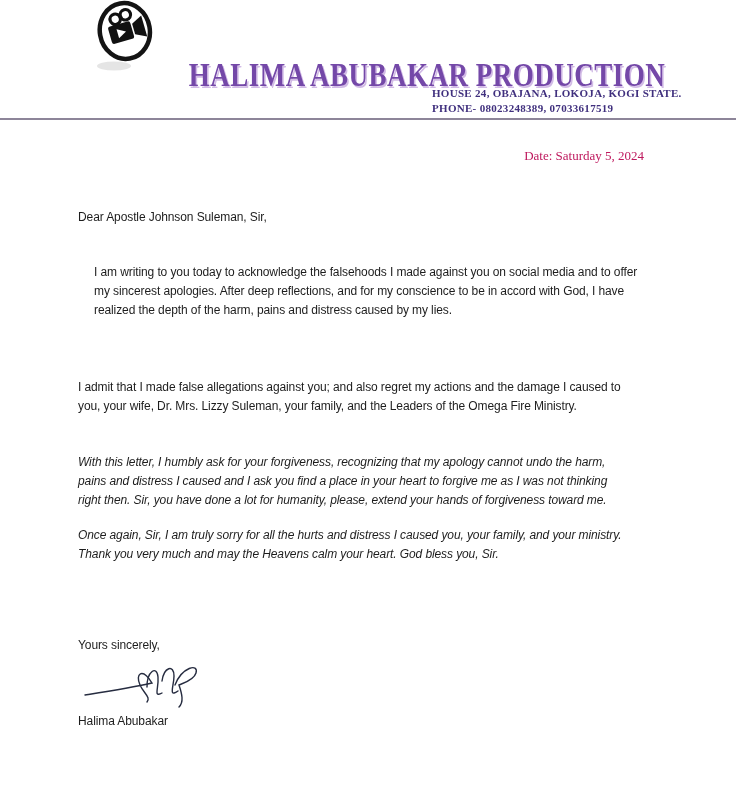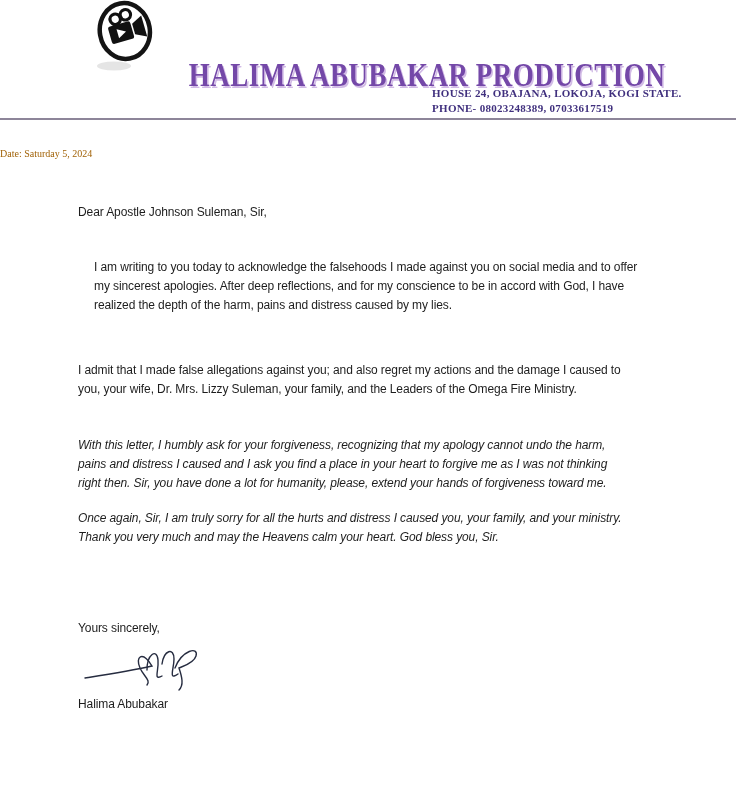--- a/index.html
+++ b/index.html
@@ -42,36 +42,37 @@
   }
   .divider {
     margin-top:2px;
     height:0;
     border-top:2px solid #8d8599;
   }
   
   .date-line {
     margin-top:28px;
     padding-right:92px;
+    text-align:right;
     font-family:"Liberation Serif", serif;
-    font-size:10px;
-    color:#a16207;
+    font-size:13px;
+    color:#be185d;
   }
   .letter-body { padding:0 56px 0 78px; }
   .body-text {
     font-size:12px;
     line-height:19px;
     letter-spacing:-0.1px;
     color:#1d1d1d;
     white-space:pre-line;
   }
   .salutation { margin-top:44px; }
   .subject    { margin-top:34px; }
   .para-1     { margin-top:36px;margin-left:16px; }
-  .para-2     { margin-top:46px; }
+  .para-2     { margin-top:58px; }
   .para-3     { margin-top:37px;font-style:italic; }
   .para-4     { margin-top:16px;font-style:italic; }
   .closing    { margin-top:72px; }
   .signature  { margin-top:4px; margin-left:4px; display:block; }
   .signatory  { margin-top:3px; }
 </style>
 </head>
 <body>
 
 <div class="page" style="--brand: #7448a8; --address: #40307e;">

